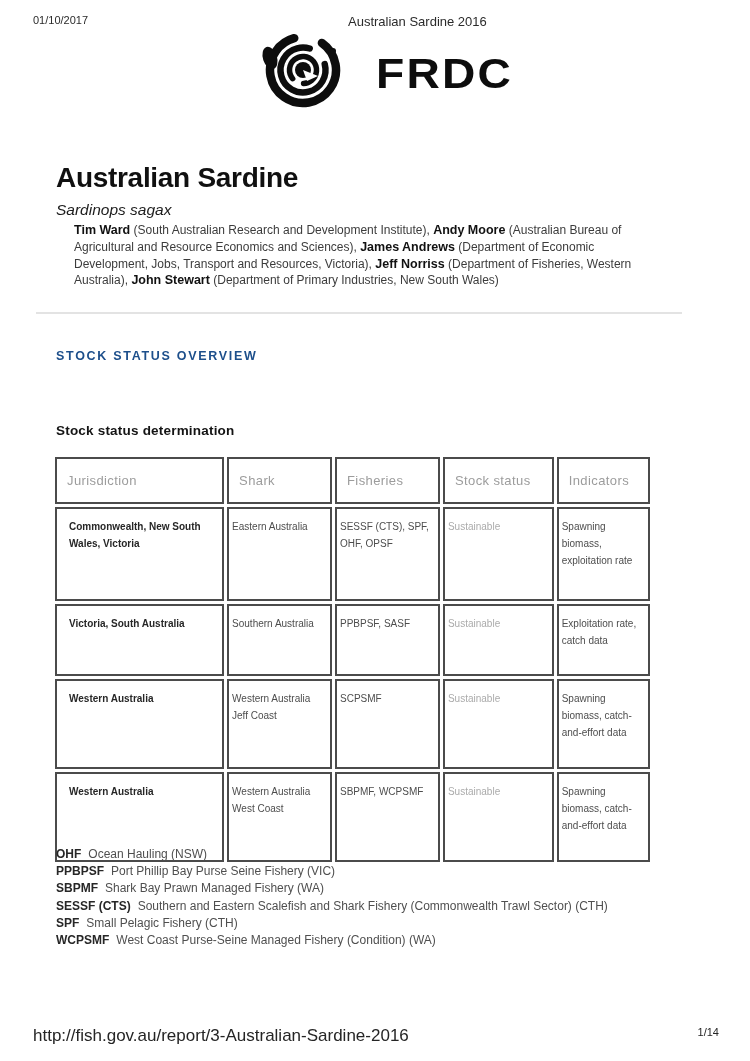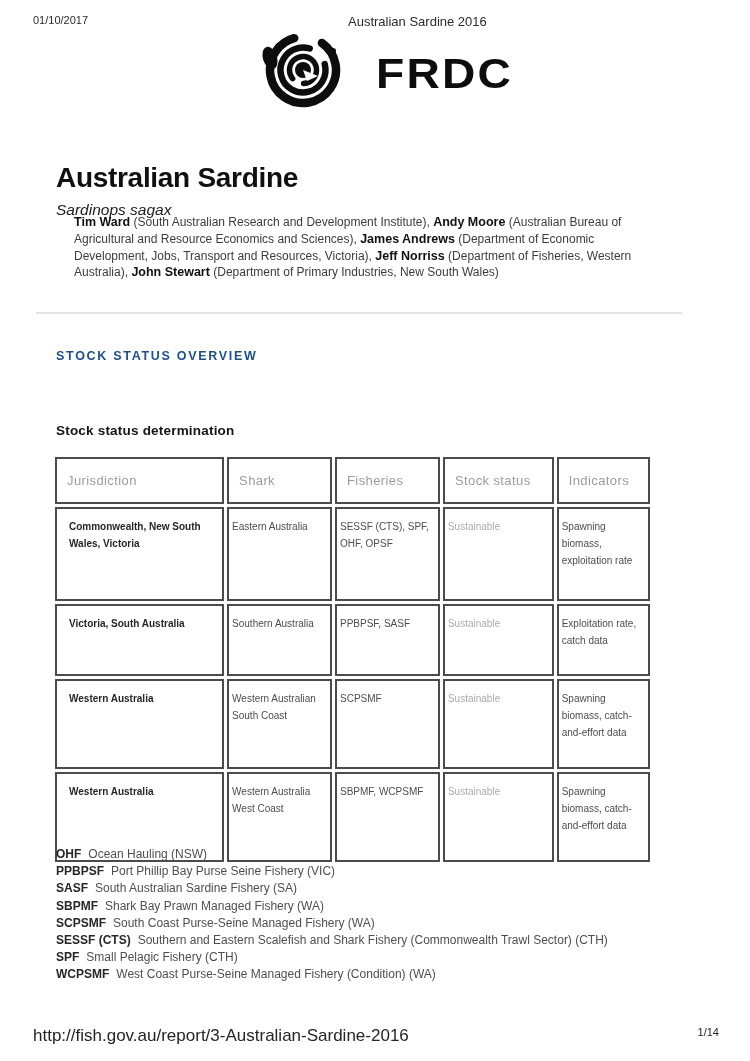--- a/index.html
+++ b/index.html
@@ -17,21 +17,21 @@
   .wordmark{
     font-size:42px;font-weight:bold;color:#0d0d0d;letter-spacing:2px;
     transform:scaleX(1.1);transform-origin:left center;line-height:1;
     padding-top:10px;
   }
   
   h1.page-title{position:absolute;top:162px;left:56px;margin:0;
     font-size:28px;font-weight:bold;color:#101010;letter-spacing:-0.3px;}
   .species{position:absolute;top:201px;left:56px;font-size:15.5px;
     font-style:italic;color:#1c1c1c;}
-  .authors{position:absolute;top:214px;left:74px;width:568px;margin:0;
+  .authors{position:absolute;top:222px;left:74px;width:568px;margin:0;
     font-size:12px;line-height:16.8px;color:#3c3c3c;}
   .authors .an{font-weight:bold;color:#111;font-size:12.5px;}
   
   .divider{position:absolute;top:312px;left:36px;width:646px;height:0;
     border:none;border-top:2px solid #e3e3e3;margin:0;}
   .overview{position:absolute;top:349px;left:56px;margin:0;
     font-size:12.5px;font-weight:bold;letter-spacing:1.7px;
     color:var(--accent-blue,#1d4f8b);}
   .table-heading{position:absolute;top:423px;left:56px;margin:0;
     font-size:13.5px;font-weight:bold;color:#141414;letter-spacing:0.2px;}
@@ -134,21 +134,21 @@
     </tr>
     <tr class="r2">
       <td class="jur">Victoria, South Australia</td>
       <td>Southern Australia</td>
       <td>PPBPSF, SASF</td>
       <td class="status">Sustainable</td>
       <td>Exploitation rate, catch data</td>
     </tr>
     <tr class="r3">
       <td class="jur">Western Australia</td>
-      <td>Western Australian South Coast</td>
+      <td>Western Australia Jeff Coast</td>
       <td>SCPSMF</td>
       <td class="status">Sustainable</td>
       <td>Spawning biomass, catch-and-effort data</td>
     </tr>
     <tr class="r4">
       <td class="jur">Western Australia</td>
       <td>Western Australia West Coast</td>
       <td>SBPMF, WCPSMF</td>
       <td class="status">Sustainable</td>
       <td>Spawning biomass, catch-and-effort data</td>
@@ -157,27 +157,21 @@
 </table>
 
 <div class="abbr">
   <div>
     <span class="term">OHF</span><span class="def">Ocean Hauling (NSW)</span>
   </div>
   <div>
     <span class="term">PPBPSF</span><span class="def">Port Phillip Bay Purse Seine Fishery (VIC)</span>
   </div>
   <div>
-    <span class="term">SASF</span><span class="def">South Australian Sardine Fishery (SA)</span>
-  </div>
-  <div>
     <span class="term">SBPMF</span><span class="def">Shark Bay Prawn Managed Fishery (WA)</span>
-  </div>
-  <div>
-    <span class="term">SCPSMF</span><span class="def">South Coast Purse-Seine Managed Fishery (WA)</span>
   </div>
   <div>
     <span class="term">SESSF (CTS)</span><span class="def">Southern and Eastern Scalefish and Shark Fishery (Commonwealth Trawl Sector) (CTH)</span>
   </div>
   <div>
     <span class="term">SPF</span><span class="def">Small Pelagic Fishery (CTH)</span>
   </div>
   <div>
     <span class="term">WCPSMF</span><span class="def">West Coast Purse-Seine Managed Fishery (Condition) (WA)</span>
   </div>

